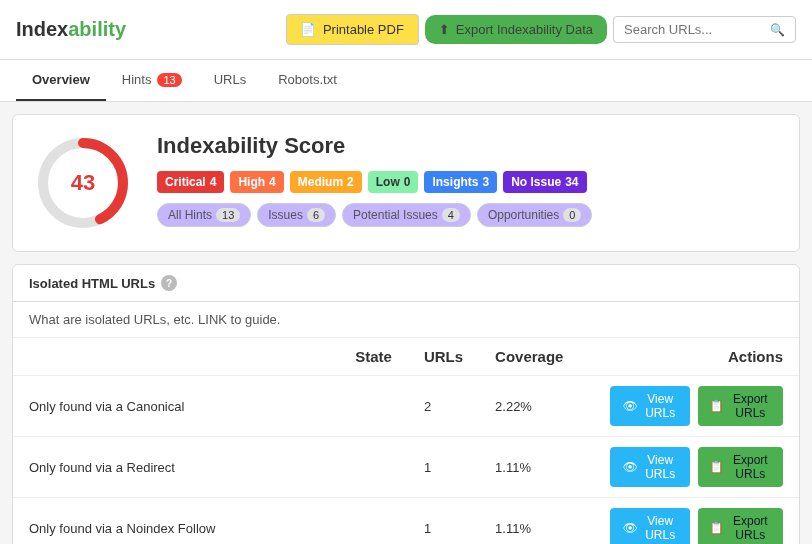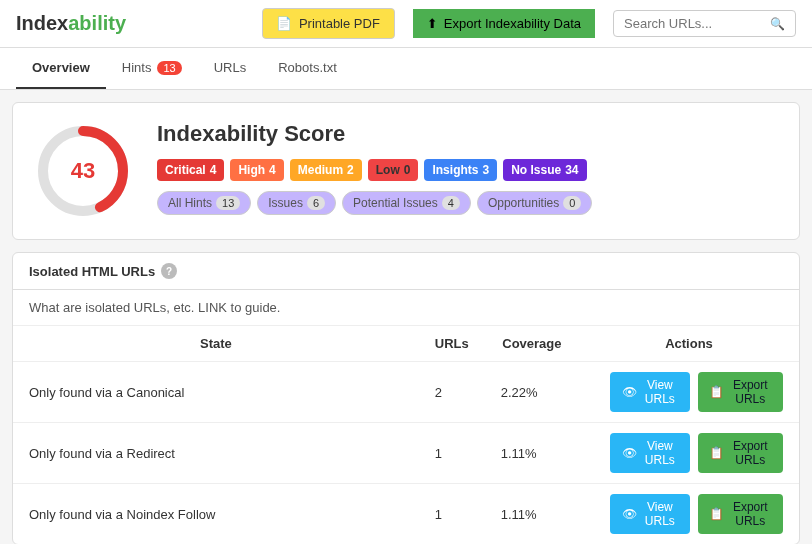--- a/index.html
+++ b/index.html
@@ -2,24 +2,24 @@
 <html><head>
   <meta charset="utf-8">
   <style>
     * { box-sizing: border-box; margin: 0; padding: 0; }
     body { font-family: Arial, sans-serif; font-size: 13px; color: #333; background: #f5f5f5; width: 812px; }
 
     
     .header {
       display: flex;
       align-items: center;
-      padding: 8px 16px;
+      padding: 14px 16px;
       background: #fff;
       border-bottom: 1px solid #ddd;
-      gap: 18px;
+      gap: 6px;
     }
     .header-title {
       font-size: 20px;
       font-weight: bold;
       color: #333;
       margin-right: auto;
     }
     .header-title span { color: #4caf50; }
     .btn-printable {
       display: flex; align-items: center; gap: 6px;
@@ -29,24 +29,24 @@
       border-radius: 4px;
       cursor: pointer;
       font-size: 13px;
       color: #333;
     }
     .btn-export {
       display: flex; align-items: flex-end; gap: 6px;
       padding: 7px 14px;
       border: none;
       background: #4caf50;
-      border-radius: 0;
-      cursor: pointer;
-      font-size: 13px;
-      color: #000000;
+      border-radius: 10px;
+      cursor: pointer;
+      font-size: 13px;
+      color: #404040;
     }
     .search-box {
       display: flex; align-items: center;
       border: 1px solid #ccc;
       border-radius: 4px;
       padding: 5px 10px;
       background: #fff;
       gap: 6px;
     }
     .search-box input {
@@ -129,21 +129,21 @@
       display: flex; align-items: center; gap: 4px;
       border-radius: 4px;
       padding: 4px 8px;
       color: #fff;
       font-size: 12px;
       font-weight: bold;
     }
     .badge-critical { background: #e53935; }
     .badge-high { background: #ff7043; }
     .badge-medium { background: #ffa726; }
-    .badge-low { background: #ef4444; color: #333; text-align: right; }
+    .badge-low { background: #86efac; color: #333; text-align: right; }
     .badge-insights { background: #3b82f6; align-items: center; }
     .badge-noissue { background: #6d28d9; }
 
     .filter-buttons {
       display: flex; align-items: center; gap: 6px; flex-wrap: wrap;
     }
     .filter-btn {
       display: flex; align-items: center; gap: 4px;
       padding: 4px 10px;
       border: 1px solid #ccc;
@@ -190,24 +190,24 @@
       color: #555;
       border-bottom: 1px solid #eee;
     }
 
     
     .data-table {
       width: 100%;
       border-collapse: collapse;
     }
     .data-table th {
-      text-align: center;
+      text-align: right;
       padding: 10px 16px;
       font-weight: bold;
-      font-size: 13px;
+      font-size: 15px;
       color: #333;
       background: #fff;
       border-bottom: 1px solid #eee;
     }
     .data-table td {
       padding: 10px 16px;
       font-size: 13px;
       color: #333;
       border-bottom: 1px solid #eee;
       vertical-align: middle;

